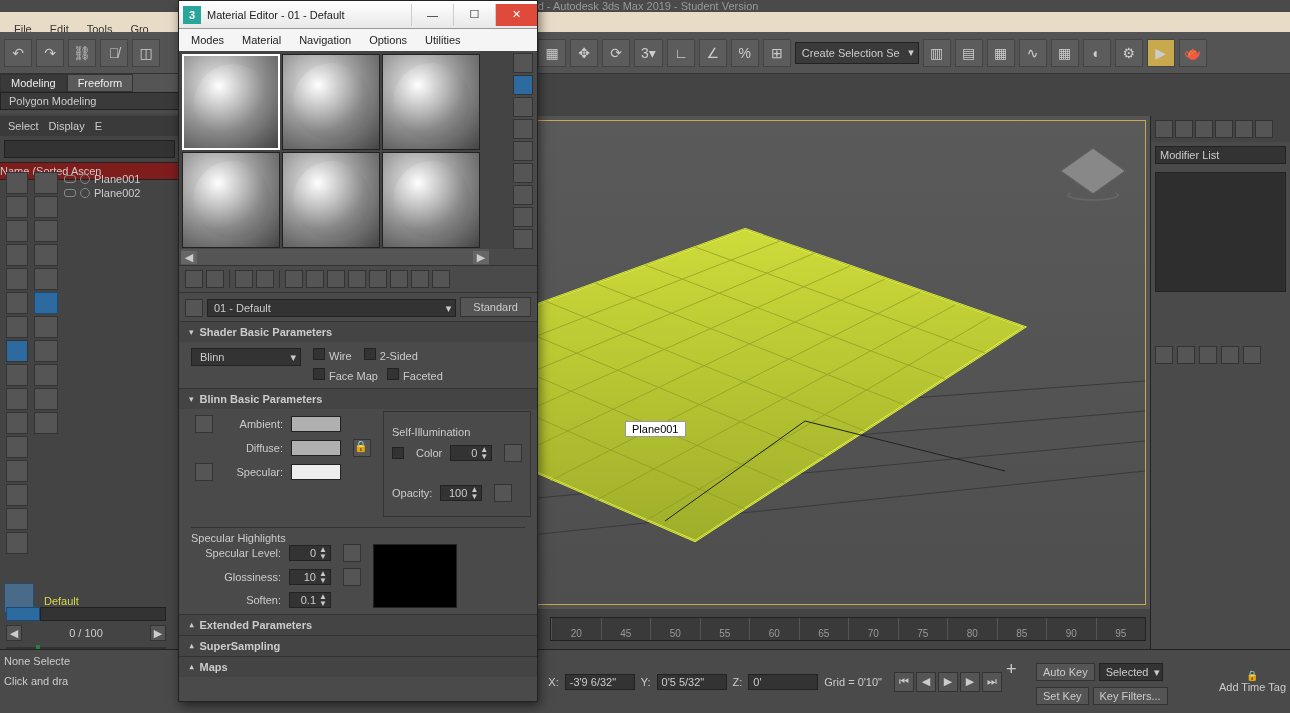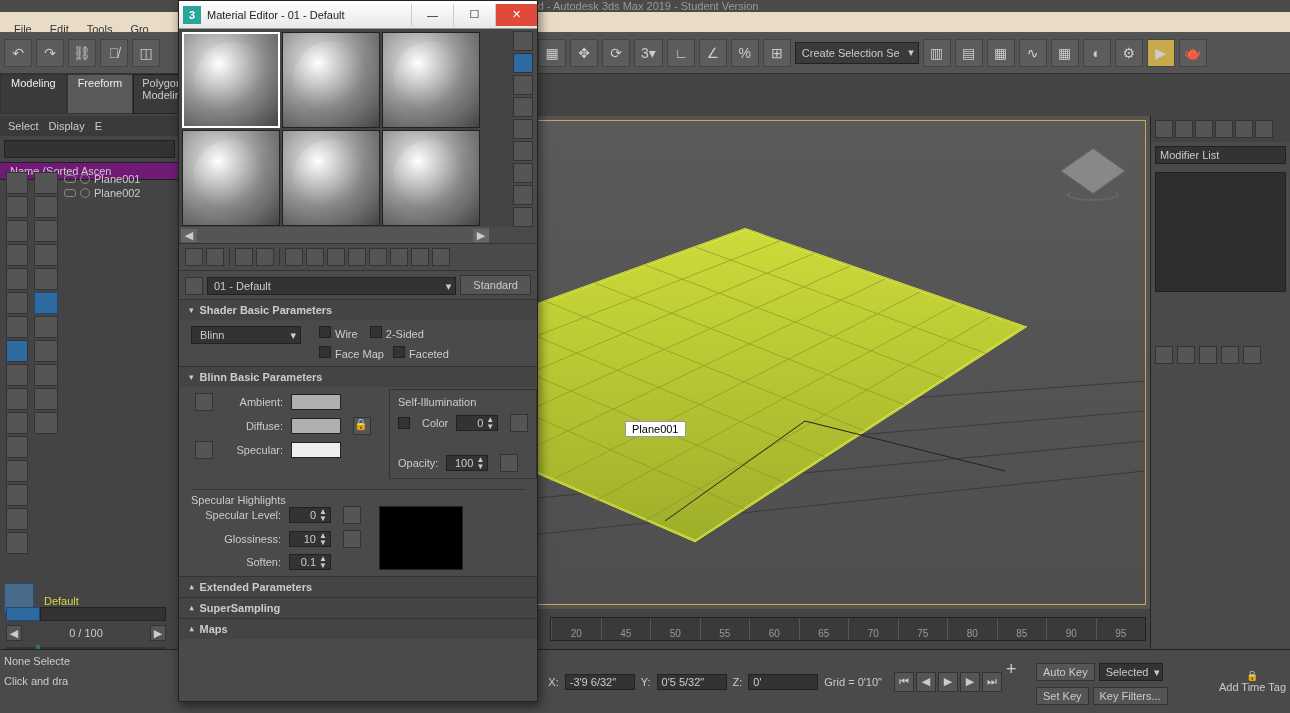--- a/index.html
+++ b/index.html
@@ -12,31 +12,31 @@
 .ribbon-right { position:absolute; right:2px; top:14px; display:flex; align-items:center; gap:8px; }
 .ribbon-right .btn { background:#888; padding:1px 6px; border:1px solid #666; color:#222; }
 .ribbon-right .label { color:#333; }
 
 .main-toolbar { position:absolute; top:32px; left:0; right:0; height:42px; background:#545454; border-bottom:1px solid #333; display:flex; align-items:center; padding:0 4px; gap:4px; }
 .tbtn { width:28px; height:28px; background:#5c5c5c; border:1px solid #444; display:flex; align-items:center; justify-content:center; color:#ccc; font-size:14px; }
 .tbtn.wide { width:auto; padding:0 6px; }
 .dropdown-sel { background:#3a3a3a; border:1px solid #222; height:22px; padding:0 18px 0 6px; display:flex; align-items:center; position:relative; }
 .dropdown-sel::after { content:"▾"; position:absolute; right:4px; }
 
-.sub-ribbon { position:absolute; top:74px; left:0; width:180px; height:40px; background:#4a4a4a; display:flex; flex-direction:row; }
+.sub-ribbon { position:absolute; top:74px; left:0; width:180px; height:40px; background:#4a4a4a; display:flex; flex-direction:column; }
 .sub-ribbon .tabs { display:flex; background:#555; }
 .sub-ribbon .tab { padding:2px 10px; background:#5a5a5a; border:1px solid #333; color:#eee; }
 .sub-ribbon .tab.active { background:#3a3a3a; }
 .poly-mod { background:#3a3a3a; padding:2px 8px; border:1px solid #222;}
 
 
 .scene-panel { position:absolute; top:116px; left:0; width:180px; bottom:72px; background:#444; border-right:1px solid #222; }
 .scene-head { display:flex; gap:10px; padding:4px 8px; background:#3a3a3a; }
 .scene-filter { margin:4px; height:18px; background:#333; border:1px solid #222;}
-.scene-cols { padding:2px 10px; background:#701a75; border-top:1px solid #222; border-bottom:1px solid #222;}
+.scene-cols { padding:2px 0; background:#7f1d1d; border-top:1px solid #222; border-bottom:1px solid #222;}
 .scene-side { position:absolute; left:34px; top:172px; width:28px; bottom:72px; display:flex; flex-direction:column; gap:2px;}
 .scene-side .ic { width:24px; height:22px; background:#555; border:1px solid #333;}
 .scene-side .ic.sel { background:#2d6aa0; border-color:#1a4a75;}
 .scene-items { position:absolute; left:64px; top:172px; right:4px;}
 .scene-item { display:flex; align-items:center; gap:4px; padding:1px 0;}
 .scene-item .dot { width:10px; height:10px; border:1px solid #888; border-radius:50%;}
 .scene-item .eye { width:12px; height:8px; border:1px solid #888; border-radius:3px;}
 .scene-item .nm { color:#ccc; }
 
 
@@ -123,23 +123,23 @@
 .param-row { display:flex;align-items:center;gap:8px;}
 .param-row .lbl{width:62px;text-align:right;}
 .swatch{width:50px;height:16px;background:#b0b0b0;border:1px solid #222;}
 .lock-ic{width:18px;height:18px;background:#555;border:1px solid #333;margin-left:4px;}
 .chk{width:12px;height:12px;background:#333;border:1px solid #222;display:inline-block;margin-right:4px;}
 .spinner{display:flex;align-items:center;background:#333;border:1px solid #222;padding:0 2px;height:16px;}
 .spinner .val{width:26px;text-align:right;padding-right:2px;}
 .spinner .ar{width:10px;font-size:8px;line-height:7px;text-align:center;}
 .shader-drop{background:#333;border:1px solid #222;padding:2px 8px;position:relative;width:110px;}
 .shader-drop::after{content:"▾";position:absolute;right:4px;}
-.two-col { display:flex;gap:18px;}
+.two-col { display:flex;gap:12px;}
 .two-col .col{display:flex;flex-direction:column;gap:6px;}
-.si-box{border:1px solid #333;padding:6px 8px;margin-top:-4px;}
+.si-box{border:1px solid #333;padding:14px 8px;margin-top:-4px;}
 .spec-preview{width:84px;height:64px;background:#000;border:1px solid #222;}
 .roll-head.closed .chev{transform:rotate(-90deg);display:inline-block;}
 
 
 .se-left{position:absolute;left:6px;top:172px;width:26px;display:flex;flex-direction:column;gap:2px;}
 .se-left .ic{width:22px;height:22px;background:#555;border:1px solid #333;}
 .se-left .ic.sel{background:#2d6aa0;}
 </style>
 </head>
 <body>
@@ -403,20 +403,27 @@
   </div>
 </div>
 
 <div class="me-window">
   <div class="me-title">
     <div class="icon3">3</div>
     <div class="txt">Material Editor - 01 - Default</div>
     <div class="wbtn">—</div>
     <div class="wbtn">☐</div>
     <div class="wbtn close">✕</div>
+  </div>
+  <div class="me-menu">
+    <span>Modes</span>
+    <span>Material</span>
+    <span>Navigation</span>
+    <span>Options</span>
+    <span>Utilities</span>
   </div>
 
   <div style="display:flex;">
     <div style="flex:1;">
       <div class="me-slots">
         <div class="slot sel">
             <div class="ball"></div>
           </div>
         <div class="slot">
             <div class="ball"></div>

